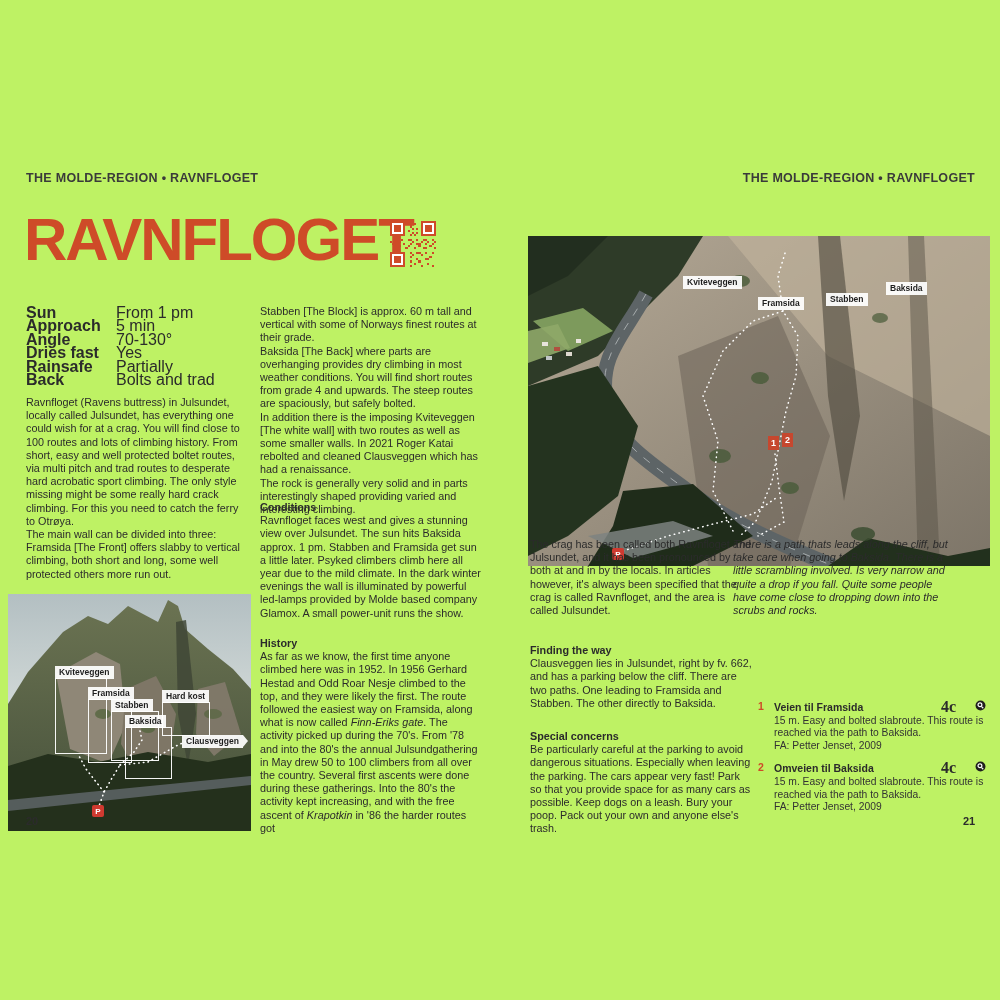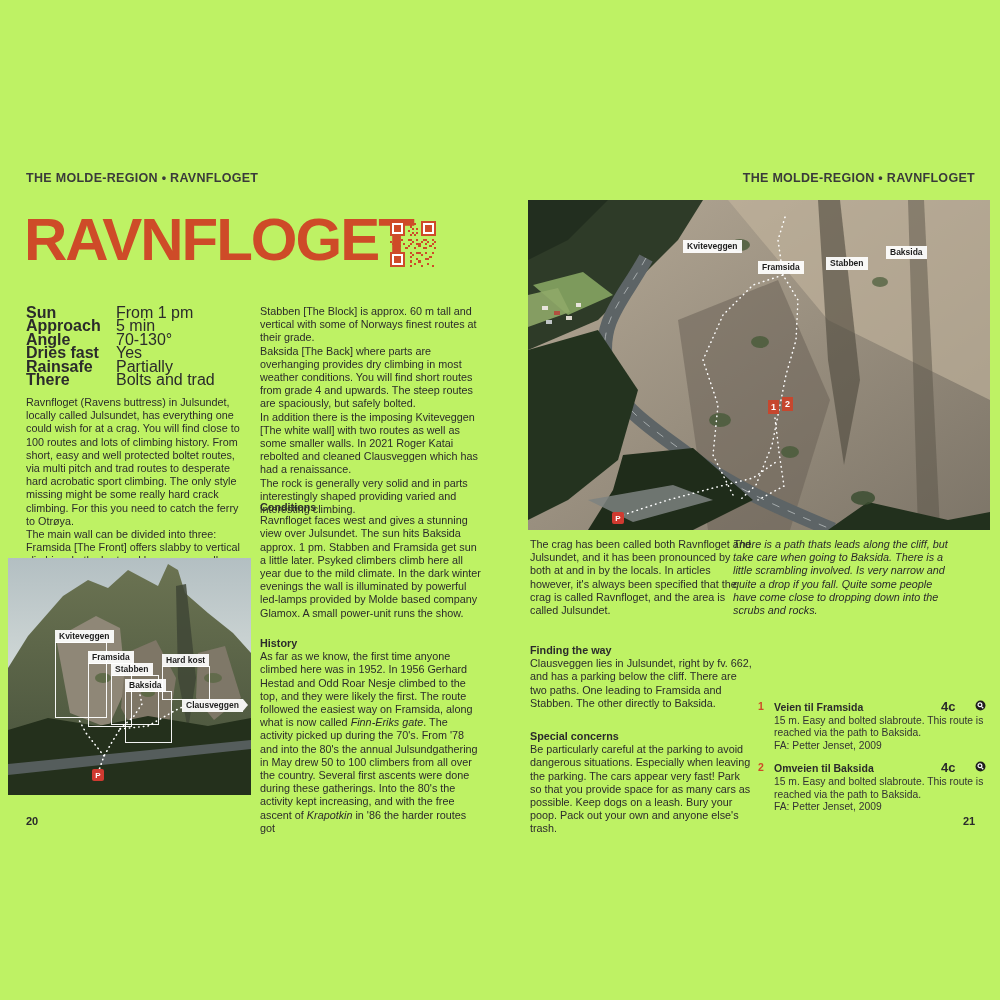--- a/index.html
+++ b/index.html
@@ -7,38 +7,38 @@
           font-family:"Liberation Sans",sans-serif;color:#2b2b2b;}
   .kicker{position:absolute;font-size:12.5px;font-weight:700;letter-spacing:.3px;color:#3a3a3a;white-space:nowrap;}
   .page-num{position:absolute;font-size:11px;font-weight:700;color:#2b2b2b;}
   .big-title{position:absolute;font-size:60px;line-height:1;font-weight:700;letter-spacing:-2px;color:#CE4B28;white-space:nowrap;}
   .facts{position:absolute;font-size:16px;line-height:13.4px;}
   .facts .row{display:flex;}
   .facts .lbl{width:90px;font-weight:700;}
   .col{position:absolute;font-size:10.8px;line-height:13.2px;color:#2b2b2b;}
   .col p{margin:0;}
   .h{font-weight:700;margin:0 0 1px 0;}
-  .photo{position:absolute;overflow:hidden;}
+  .photo{position:absolute;overflow:hidden;margin-top:36px;}
   .photo svg{position:absolute;left:0;top:0;width:100%;height:100%;}
   .plabel{position:absolute;background:rgba(255,255,255,.93);color:#1e1e1e;font-size:8.5px;font-weight:700;
           line-height:1;padding:2px 4px;white-space:nowrap;}
   .plabel.arrow:after{content:"";position:absolute;right:-5px;top:0;border-top:6px solid transparent;
           border-bottom:6px solid transparent;border-left:5px solid rgba(255,255,255,.93);}
   .sector{position:absolute;border:1.2px solid rgba(255,255,255,.95);}
   .pmark{position:absolute;width:12px;height:12px;background:#cf3a30;border-radius:2px;color:#fff;
          font-size:8px;font-weight:700;display:flex;align-items:center;justify-content:center;}
   .rmark{position:absolute;width:11px;height:14px;background:#c6472e;color:#fff;font-size:9px;font-weight:700;
          display:flex;align-items:center;justify-content:center;}
   .routes{position:absolute;width:228px;font-size:10.3px;line-height:12.6px;}
   .route{display:flex;margin-bottom:9px;}
   .route .no{width:16px;font-weight:700;color:#CE4B28;font-size:10.5px;}
   .route .body{flex:1;}
   .route .head{display:flex;align-items:center;}
   .route .nm{flex:1;font-weight:700;font-size:10.5px;}
-  .route .gr{width:34px;font-weight:700;font-size:13px;}
+  .route .gr{width:34px;font-weight:700;font-size:16px;font-family:Liberation Serif, serif;}
   .route .desc{color:#333;}
   .qr{position:absolute;}
 </style>
 </head>
 <body>
 
 <div id="spread">
 
   <div class="kicker" style="left:26px;top:171px;">THE MOLDE-REGION • RAVNFLOGET</div>
   <div class="big-title" style="left:24px;top:210px;">RAVNFLOGET</div>
@@ -126,21 +126,21 @@
       </div>
     <div class="row">
         <span class="lbl">Dries fast</span>
         <span>Yes</span>
       </div>
     <div class="row">
         <span class="lbl">Rainsafe</span>
         <span>Partially</span>
       </div>
     <div class="row">
-        <span class="lbl">There</span>
+        <span class="lbl">Back</span>
         <span>Bolts and trad</span>
       </div>
   </div>
 
   <div class="col" style="left:26px;top:396px;width:221px;">
     <p>Ravnfloget (Ravens buttress) in Julsundet, locally called Julsundet, has everything one could wish for at a crag. You will find close to 100 routes and lots of climbing history. From short, easy and well protected boltet routes, via multi pitch and trad routes to desperate hard acrobatic sport climbing. The only style missing might be some really hard crack climbing. For this you need to catch the ferry to Otrøya.</p>
     <p>The main wall can be divided into three: Framsida [The Front] offers slabby to vertical climbing, both short and long, some well protected others more run out.</p>
   </div>
 
   <div class="col" style="left:260px;top:305px;width:222px;">

